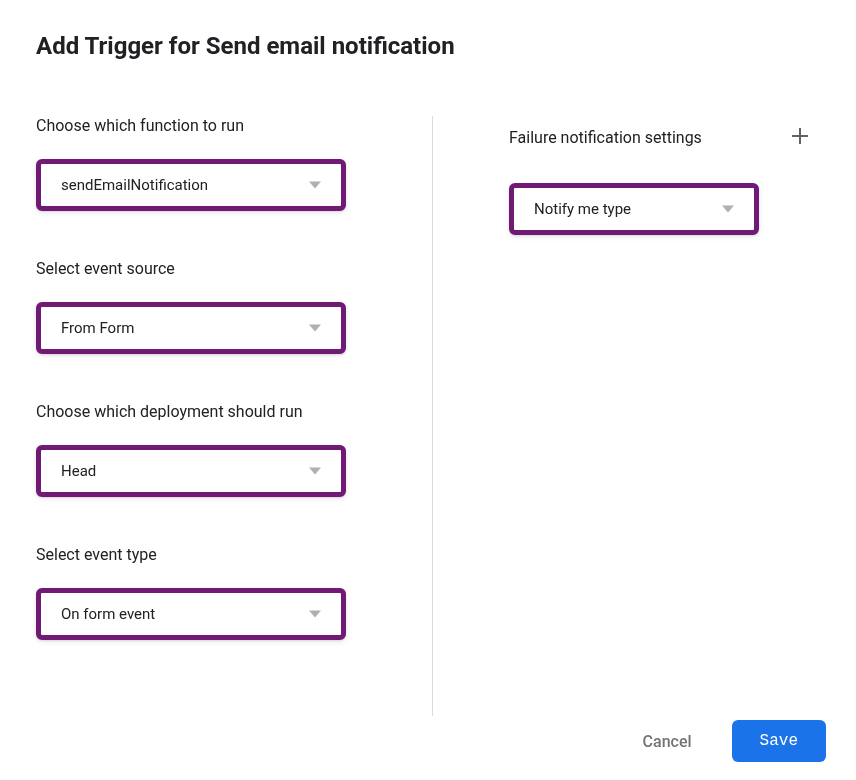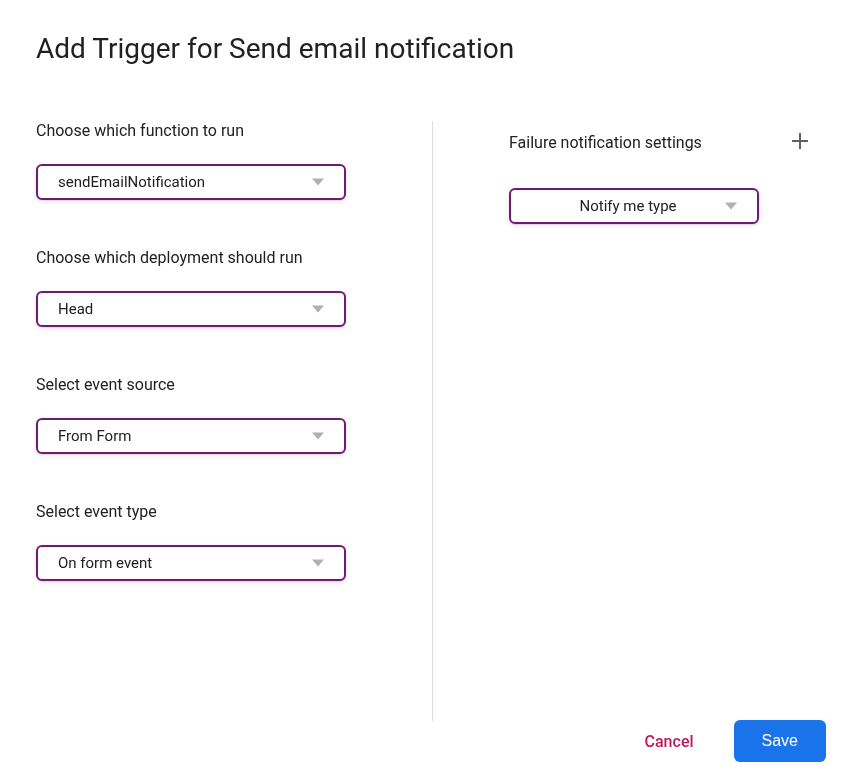--- a/index.html
+++ b/index.html
@@ -17,40 +17,39 @@
       position: relative;
     }
     
     .dialog {
       padding: 32px 36px;
       height: 100%;
       position: relative;
     }
     
     .dialog-title {
-      font-size: 28px;
-      font-weight: 400;
+      font-size: 24px;
+      font-weight: 700;
       color: #202124;
       margin-bottom: 56px;
     }
     
     .content {
       display: flex;
       gap: 16px;
     }
     
     .left-column {
       flex: 0 0 380px;
       padding-right: 60px;
     }
     
     .right-column {
       flex: 1;
       padding-left: 60px;
-      text-align: center;
     }
     
     .divider {
       width: 1px;
       background: #dadce0;
       align-self: stretch;
       min-height: 600px;
     }
     
     .field-group {
@@ -87,23 +86,23 @@
     }
     
     .add-button svg {
       width: 24px;
       height: 24px;
     }
     
     .dropdown {
       position: relative;
       width: 310px;
-      height: 36px;
+      height: 52px;
       background: #fff;
-      border: 2px solid #701a75;
+      border: 5px solid #701a75;
       border-radius: 6px;
       display: flex;
       align-items: center;
       padding: 0 20px;
       cursor: pointer;
       box-shadow: 0 1px 2px rgba(0,0,0,0.1), 0 2px 6px rgba(0,0,0,0.08);
     }
     
     .dropdown-right {
       width: 250px;
@@ -129,38 +128,38 @@
       bottom: 18px;
       right: 30px;
       display: flex;
       gap: 24px;
       align-items: center;
     }
     
     .btn-cancel {
       background: none;
       border: none;
-      color: #be185d;
+      color: #737373;
       font-size: 16px;
       font-weight: 500;
       cursor: pointer;
       padding: 10px 16px;
       font-family: inherit;
     }
     
     .btn-save {
       background: #1a73e8;
       border: none;
       color: #fff;
       font-size: 16px;
       font-weight: 500;
       cursor: pointer;
       padding: 12px 28px;
       border-radius: 6px;
-      font-family: Liberation Sans, sans-serif;
+      font-family: Liberation Mono, monospace;
     }
   </style>
 </head>
 <body>
 
 <div class="dialog">
   <h1 class="dialog-title">Add Trigger for Send email notification</h1>
 
   <div class="content">
     <div class="left-column">
@@ -171,35 +170,35 @@
           <span class="dropdown-value">sendEmailNotification</span>
           <span class="dropdown-arrow">
             <svg viewBox="0 0 10 6" fill="currentColor">
                 <path d="M0 0 L10 0 L5 6 Z"></path>
               </svg>
           </span>
         </div>
       </div>
 
       <div class="field-group">
+        <div class="field-label">Select event source</div>
+        <div class="dropdown">
+          <span class="dropdown-value">From Form</span>
+          <span class="dropdown-arrow">
+            <svg viewBox="0 0 10 6" fill="currentColor">
+                <path d="M0 0 L10 0 L5 6 Z"></path>
+              </svg>
+          </span>
+        </div>
+      </div>
+
+      <div class="field-group">
         <div class="field-label">Choose which deployment should run</div>
         <div class="dropdown">
           <span class="dropdown-value">Head</span>
-          <span class="dropdown-arrow">
-            <svg viewBox="0 0 10 6" fill="currentColor">
-                <path d="M0 0 L10 0 L5 6 Z"></path>
-              </svg>
-          </span>
-        </div>
-      </div>
-
-      <div class="field-group">
-        <div class="field-label">Select event source</div>
-        <div class="dropdown">
-          <span class="dropdown-value">From Form</span>
           <span class="dropdown-arrow">
             <svg viewBox="0 0 10 6" fill="currentColor">
                 <path d="M0 0 L10 0 L5 6 Z"></path>
               </svg>
           </span>
         </div>
       </div>
 
       <div class="field-group">
         <div class="field-label">Select event type</div>

